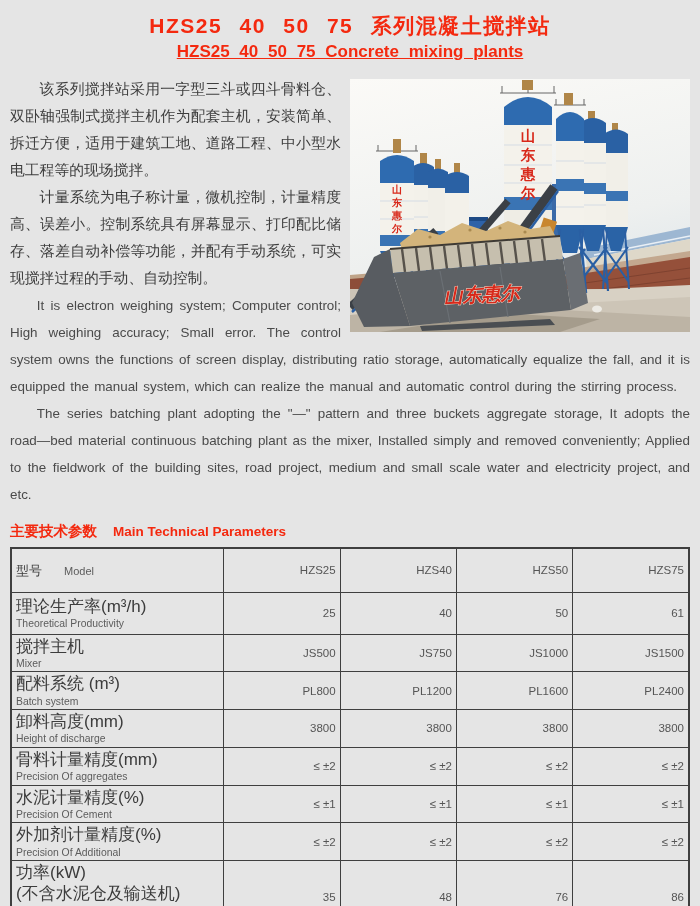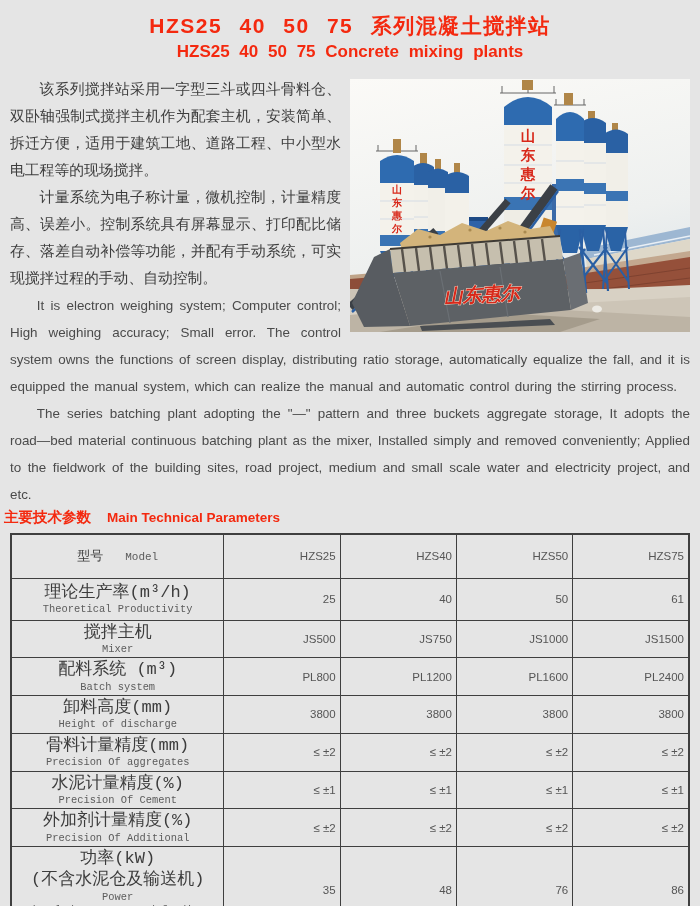--- a/index.html
+++ b/index.html
@@ -6,36 +6,36 @@
     --accent:#f4290f; --body:#3d3d3d; --value:#555555; --line:#3f3f3f;
     --photo_red:#d8281a; --silo_blue:#2e6bb0;
   }
   *{box-sizing:border-box;}
   html,body{margin:0;padding:0;background:#ffffff;}
   .page{width:700px;height:906px;overflow:hidden;background:#e5e5e5;
         font-family:"Liberation Sans","DejaVu Sans",sans-serif;}
   .title-zh{margin:12px 0 2px;text-align:center;font-size:21px;font-weight:600;
         color:var(--accent);word-spacing:10px;letter-spacing:1.5px;}
   .title-en{margin:0 4px 14px;text-align:center;font-size:17px;font-weight:700;
-        color:var(--accent);word-spacing:5px;}
+        color:var(--accent);word-spacing:5px;text-decoration:underline;}
   .content{padding:0 10px;}
   .photo-fig{float:right;width:340px;height:253px;margin:3px 0 8px 9px;padding:0;}
   .photo-fig svg{display:block;width:100%;height:100%;}
   p.zh{font-size:14.8px;line-height:27px;color:var(--body);text-align:justify;
         text-indent:2em;margin:0;}
   p.en{font-size:13.4px;line-height:27px;color:#4a4a4a;text-align:justify;
         text-indent:2em;margin:0;word-spacing:1.5px;}
-  .section-header{clear:both;padding:0 4px;}
+  .section-header{clear:both;padding:0 10px;margin-top:14px;}
   .sec-zh{font-size:14.5px;font-weight:700;color:var(--accent);}
   .sec-en{font-size:13.5px;font-weight:700;color:var(--accent);margin-left:16px;}
   table.params{width:680px;margin:6px auto 0;border-collapse:collapse;
         table-layout:fixed;border:2px solid var(--line);}
   table.params td{border:1px solid var(--line);padding:1px 4px;vertical-align:middle;}
   col.c-label{width:31.4%;}
-  .label-cell{text-align:center;font-family:Liberation Mono, monospace;}
+  .label-cell{}
   .lab-zh{font-size:17px;color:#3c3c3c;line-height:1.25;}
   .lab-en{font-size:10.4px;color:#5c5c5c;line-height:1.3;}
   .value-cell{text-align:right;font-size:11.5px;color:var(--value);}
   tr.head-row{height:44px;}
   .head-zh{font-size:13px;color:#3c3c3c;}
   .head-en{font-size:11px;color:#5c5c5c;margin-left:22px;}
   tbody tr{height:28px;}
   tbody tr.r-first{height:42px;}
   tbody tr.r-power{height:62px;}
 </style>

